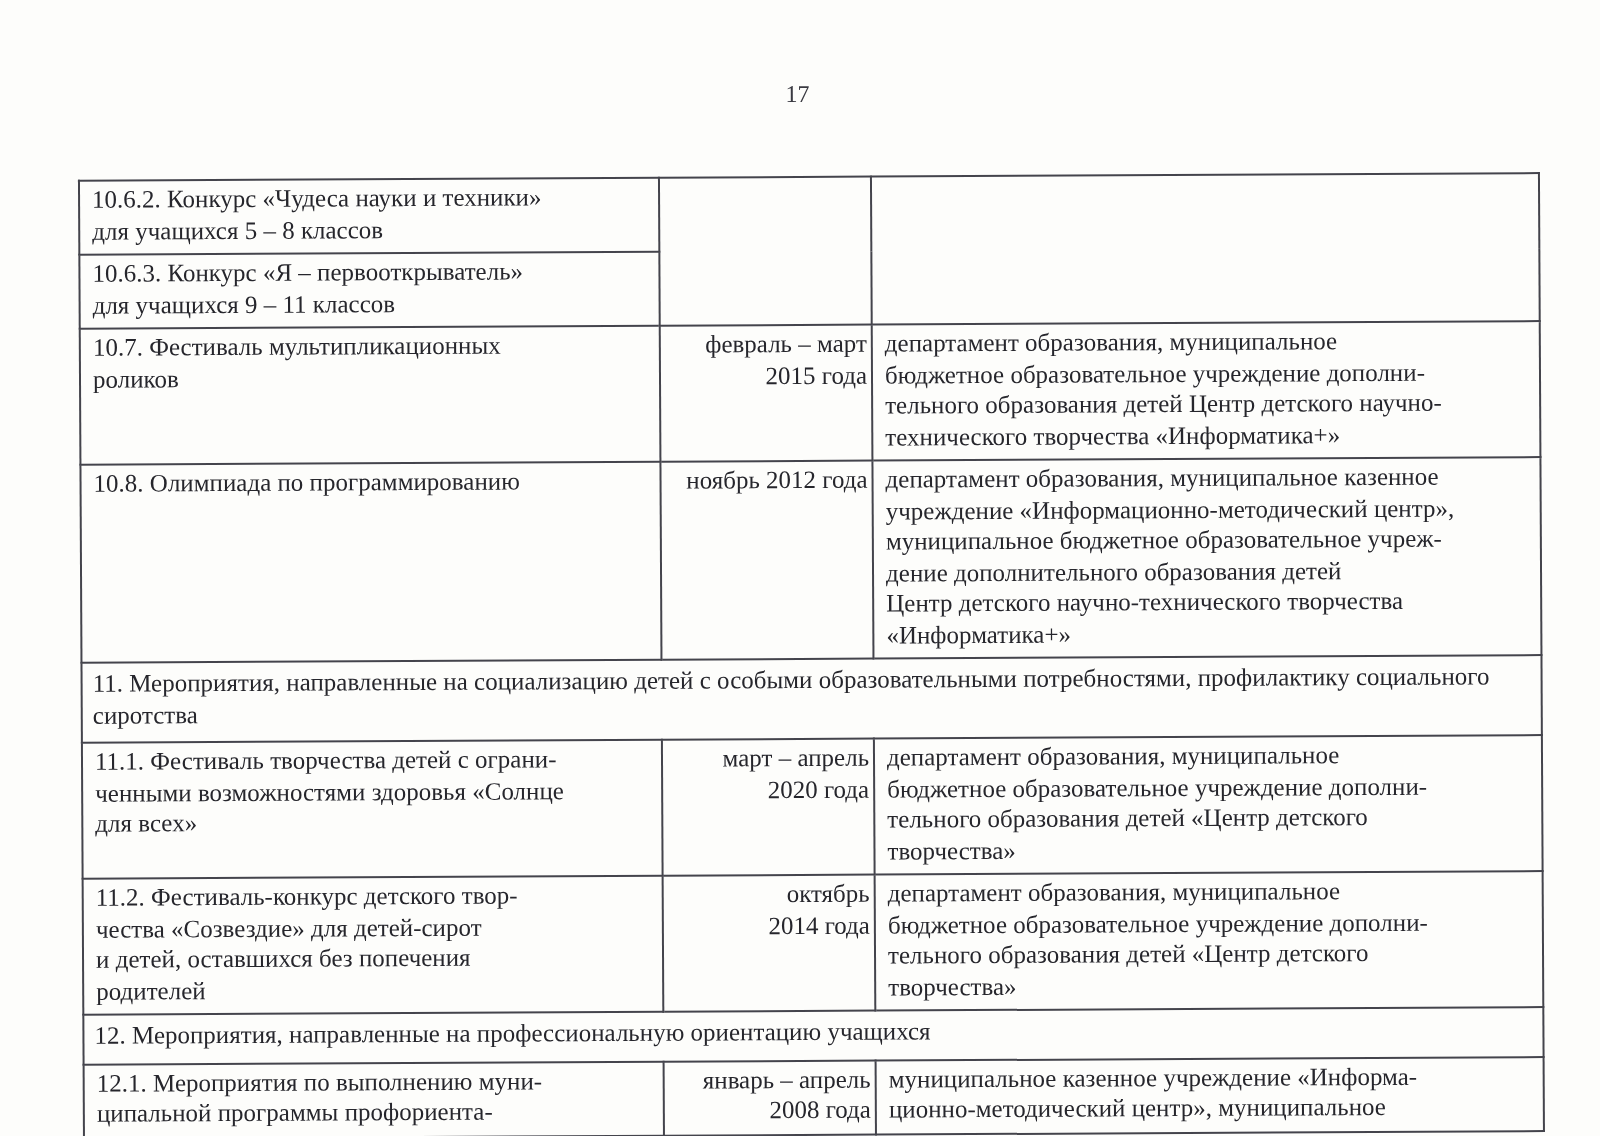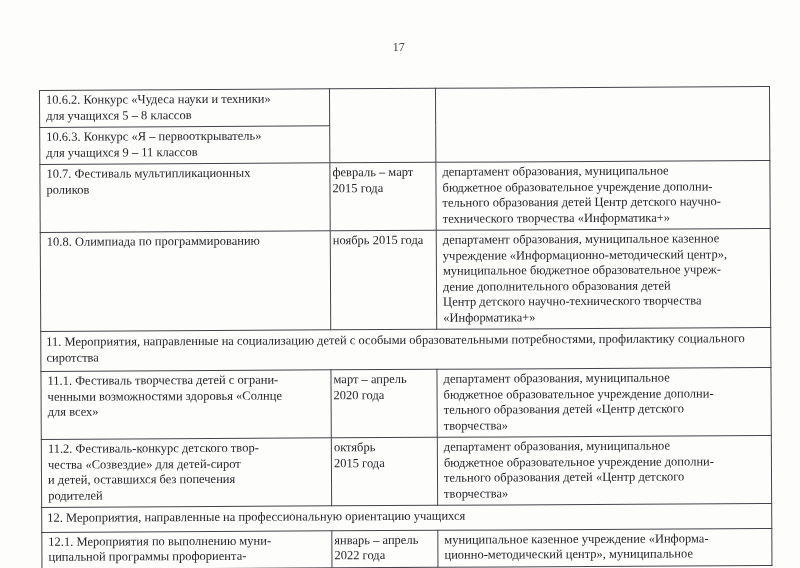--- a/index.html
+++ b/index.html
@@ -35,21 +35,21 @@
   td {
     border: 1px solid #44444c;
     vertical-align: top;
     padding: 2px 6px 3px 6px;
     white-space: pre-line;
     color: #26262c;
   }
   col.col1 { width: 290px; }
   col.col2 { width: 106px; }
   col.col3 { width: 334px; }
-  td.c2 { text-align: left; padding: 2px 2px 0 2px; }
+  td.c2 { text-align: right; padding: 2px 2px 0 2px; }
   td.section { padding: 3px 8px 5px 5px; }
 </style>
 </head>
 <body>
 
 <div class="page">
 
   <div class="page-number">17</div>
 
   <table class="doc-table">
@@ -78,21 +78,21 @@
         <td class="c2">февраль – март
 2015 года</td>
         <td class="c3">департамент образования, муниципальное
 бюджетное образовательное учреждение дополни-
 тельного образования детей Центр детского научно-
 технического творчества «Информатика+»</td>
       </tr>
 
       <tr>
         <td class="c1">10.8. Олимпиада по программированию</td>
-        <td class="c2">ноябрь 2015 года</td>
+        <td class="c2">ноябрь 2012 года</td>
         <td class="c3">департамент образования, муниципальное казенное
 учреждение «Информационно-методический центр»,
 муниципальное бюджетное образовательное учреж-
 дение дополнительного образования детей
 Центр детского научно-технического творчества
 «Информатика+»</td>
       </tr>
 
       <tr>
         <td class="section" colspan="3">11. Мероприятия, направленные на социализацию детей с особыми образовательными потребностями, профилактику социального сиротства</td>
@@ -109,36 +109,36 @@
 тельного образования детей «Центр детского
 творчества»</td>
       </tr>
 
       <tr>
         <td class="c1">11.2. Фестиваль-конкурс детского твор-
 чества «Созвездие» для детей-сирот
 и детей, оставшихся без попечения
 родителей</td>
         <td class="c2">октябрь
-2015 года</td>
+2014 года</td>
         <td class="c3">департамент образования, муниципальное
 бюджетное образовательное учреждение дополни-
 тельного образования детей «Центр детского
 творчества»</td>
       </tr>
 
       <tr>
         <td class="section" colspan="3">12. Мероприятия, направленные на профессиональную ориентацию учащихся</td>
       </tr>
 
       <tr>
         <td class="c1">12.1. Мероприятия по выполнению муни-
 ципальной программы профориента-</td>
         <td class="c2">январь – апрель
-2022 года</td>
+2008 года</td>
         <td class="c3">муниципальное казенное учреждение «Информа-
 ционно-методический центр», муниципальное</td>
       </tr>
 
     </tbody>
   </table>
 
 </div>
 
 </body></html>

